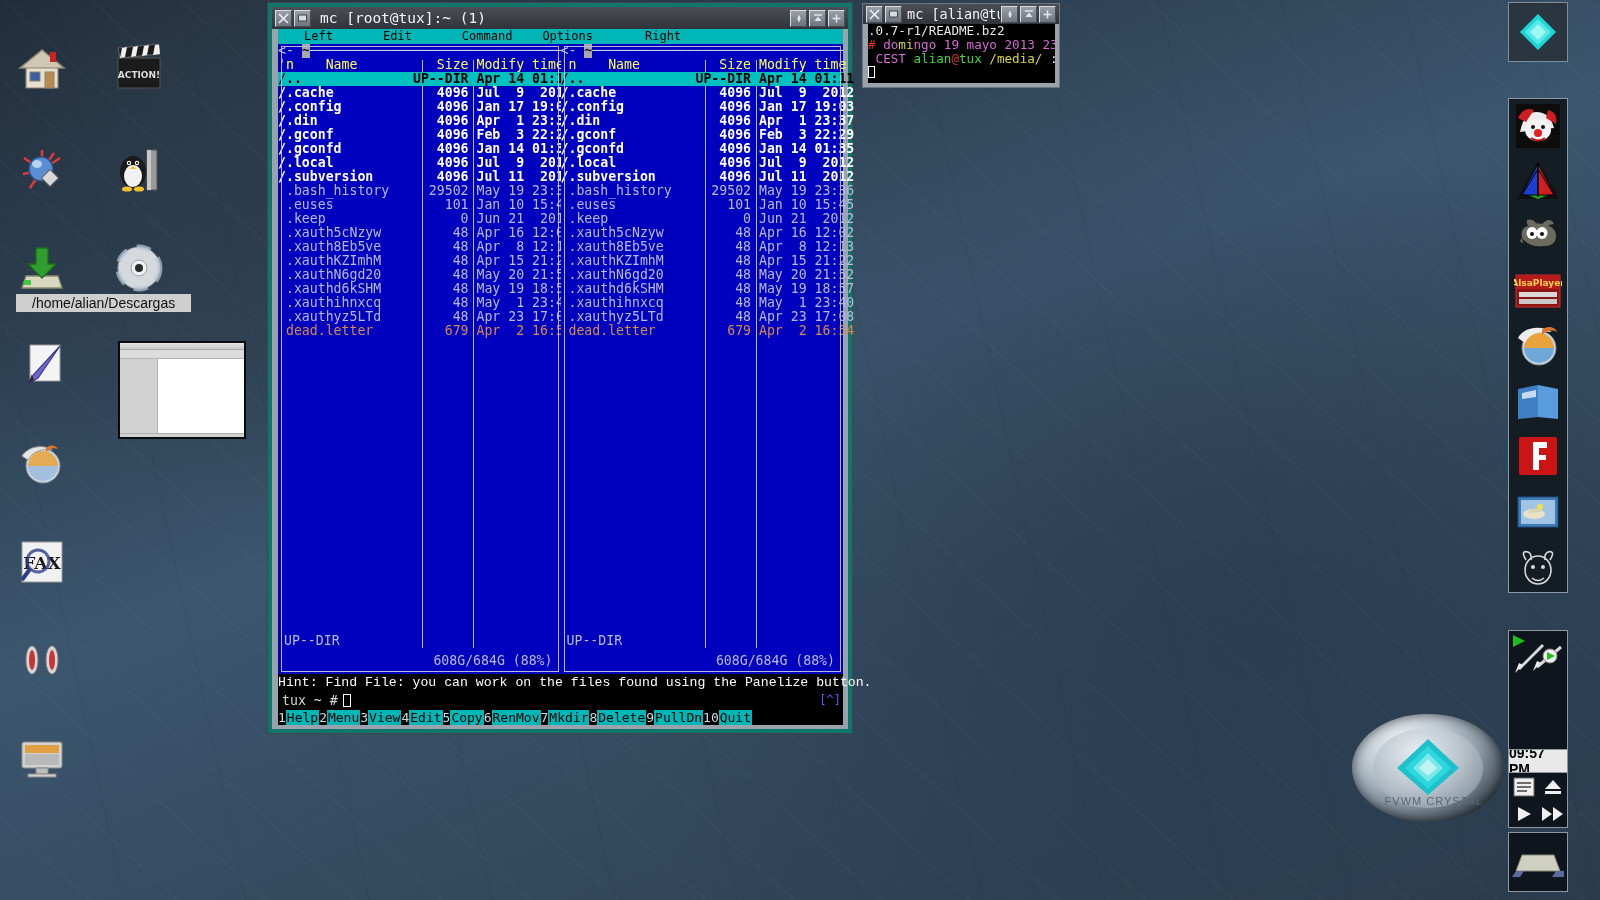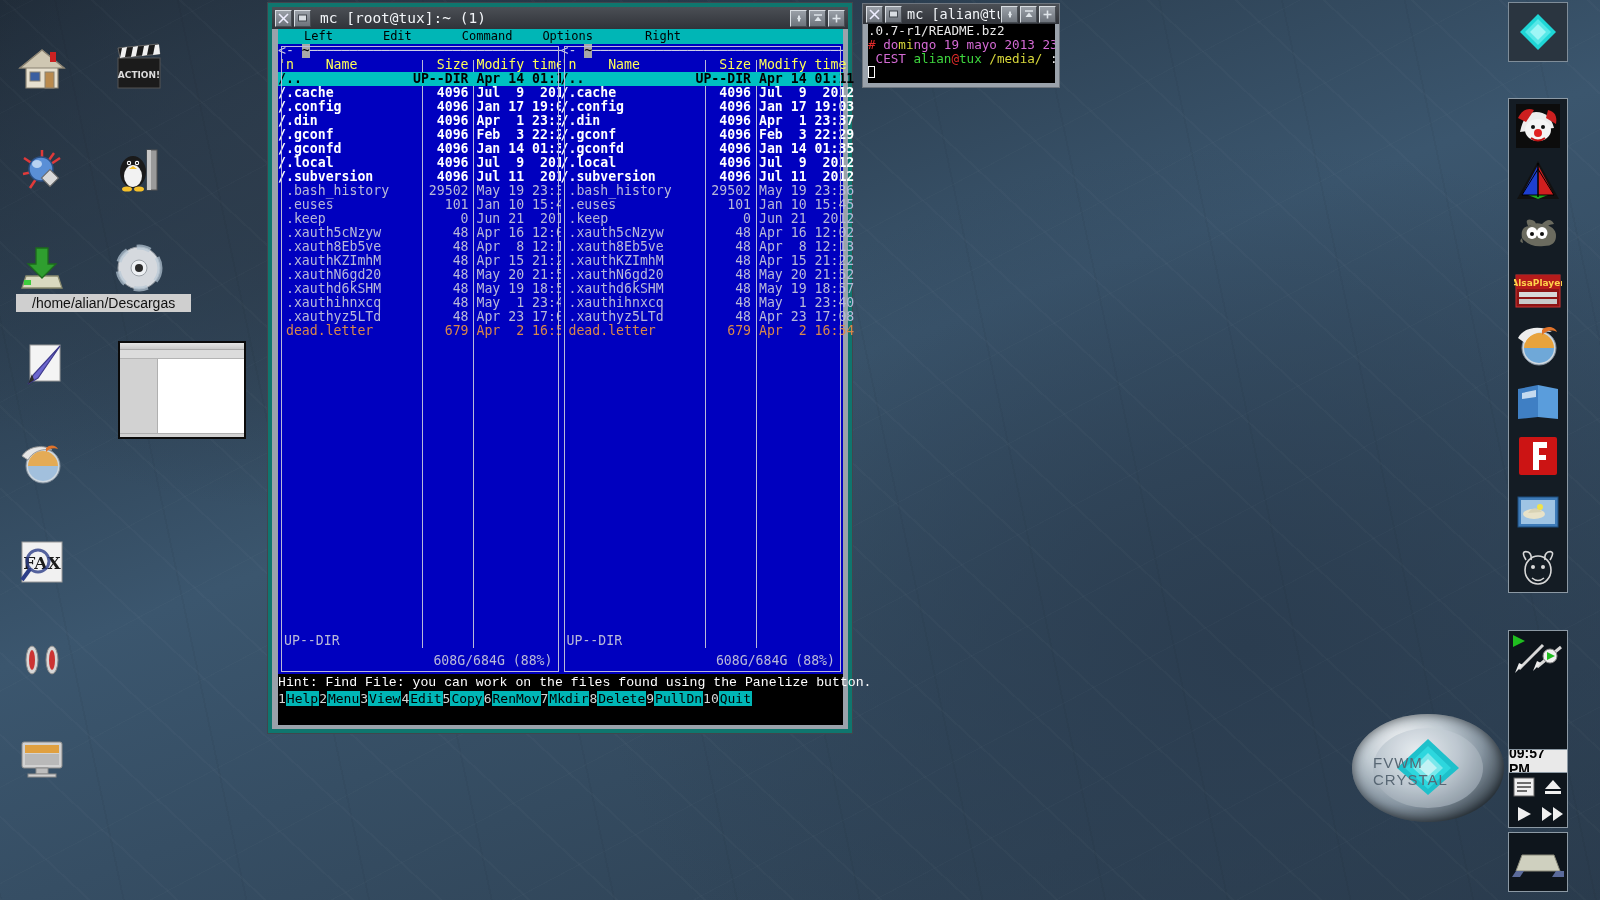--- a/index.html
+++ b/index.html
@@ -184,22 +184,22 @@
     border-radius: 50%;
     background:
       radial-gradient(ellipse at 35% 28%, #ffffff 0%, #c9d3da 30%, #8c9aa6 55%, #3c4750 78%, #20262c 100%);
     box-shadow: inset 0 0 12px rgba(0,0,0,.6);
     display:flex; align-items:center; justify-content:center;
     opacity: .95;
   }
   .orb-inner { width: 110px; height: 80px; border-radius:50%;
     background: radial-gradient(ellipse at 40% 30%, #f2f6f9 0%, #c4ced6 45%, #76838f 100%);
     display:flex;align-items:center;justify-content:center; position:relative;}
-  .orb-txt { position:absolute; bottom: 20px; width:100%; text-align:left;
-    font-family:"Liberation Sans",sans-serif; font-size:15px; color:#5b6a76; letter-spacing:1px;}
+  .orb-txt { position:absolute; bottom: 1px; width:100%; text-align:right;
+    font-family:"Liberation Sans",sans-serif; font-size:11px; color:#5b6a76; letter-spacing:1px;}
 </style>
 </head>
 <body>
 
 <div class="tex"></div>
 
 <div class="dicon" style="left:16px; top:42px;">
   <svg class="glyph" viewBox="0 0 52 52">
     <polygon points="26,8 48,26 42,26 42,46 10,46 10,26 4,26" fill="#e7e0cf" stroke="#8a8272" stroke-width="1.2"></polygon>
     <polygon points="26,8 48,26 4,26" fill="#cfc7b2" stroke="#8a8272" stroke-width="1.2"></polygon>
@@ -443,20 +443,25 @@
           </div>
         <div class="pmini">UP--DIR</div>
         <div class="pfree">608G/684G (88%)</div>
         <div class="frame"></div>
       </div>
 
     </div>
 
     <div class="hintline">Hint: Find File: you can work on the files found using the Panelize button.</div>
 
+    <div class="cmdline">
+      <span>tux ~ # </span>
+      <span class="cursor"></span>
+      <span class="cmdright">[^]</span>
+    </div>
 
     <div class="fkeys" id="fkeys">
         <div class="fk">
           <span class="n">1</span>
           <span class="l">Help</span>
         </div>
         <div class="fk">
           <span class="n">2</span>
           <span class="l">Menu</span>
         </div>

